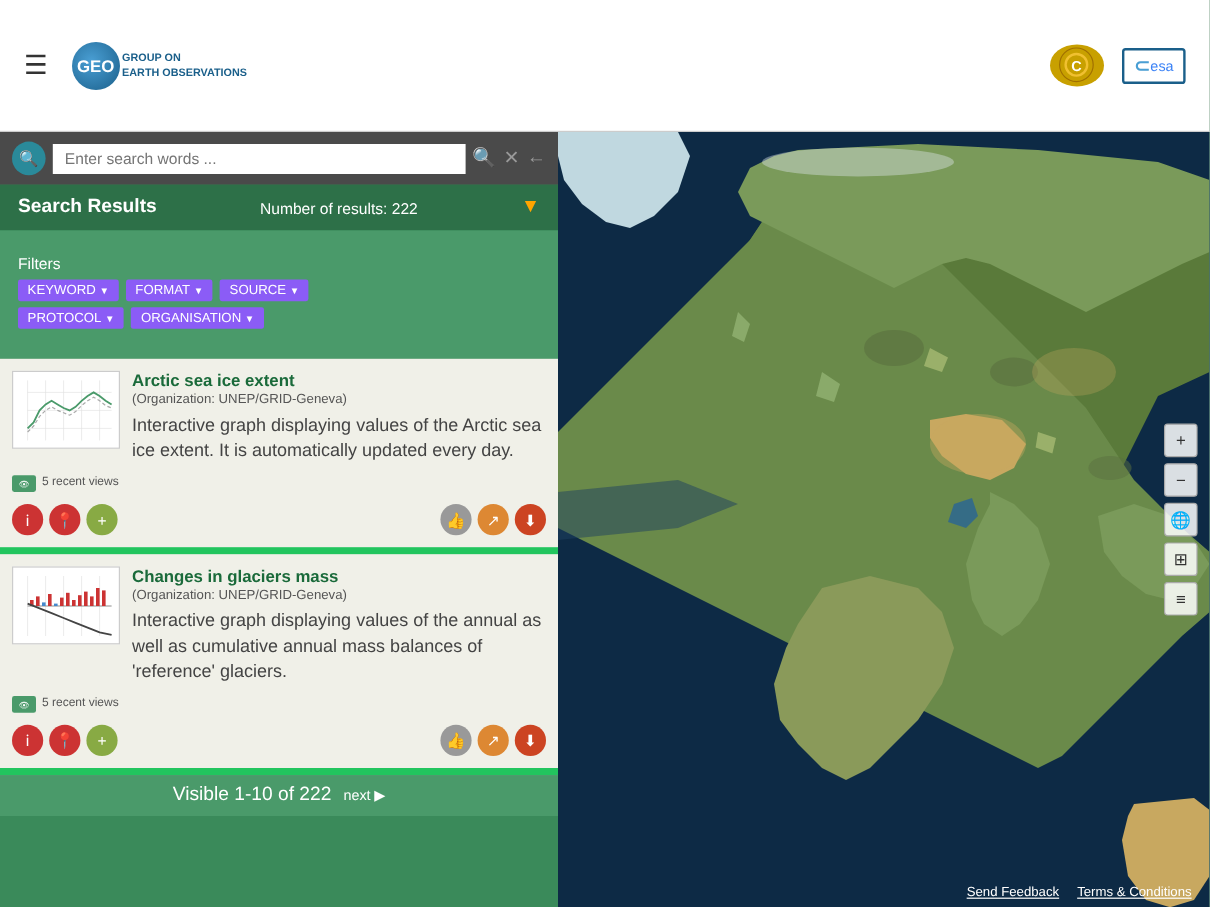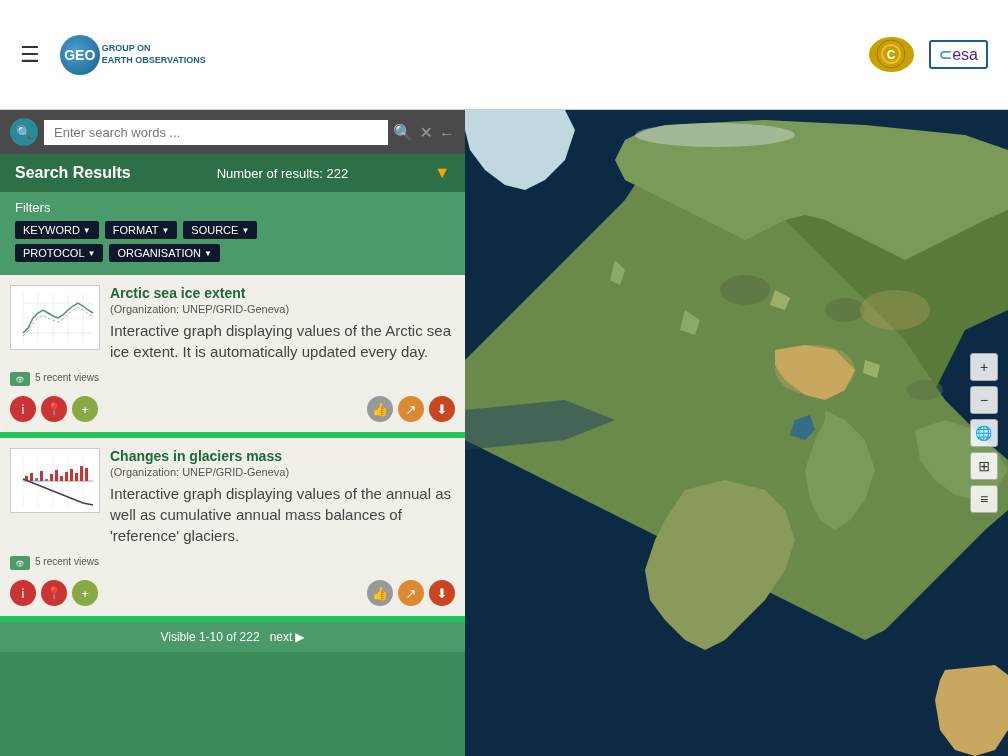--- a/index.html
+++ b/index.html
@@ -59,21 +59,21 @@
       display: flex; align-items: center; justify-content: center;
       color: white; font-weight: bold; font-size: 11px;
     }
     .esa-logo {
       display: flex; align-items: center;
       border: 2px solid #1a5f8a;
       padding: 3px 8px;
       border-radius: 3px;
     }
     .esa-logo-c { color: #4a9fd4; font-weight: bold; font-size: 16px; }
-    .esa-logo-text { font-size: 16px; color: #4c1d95; }
+    .esa-logo-text { font-size: 12px; color: #3b82f6; }
 
     
     .main-content {
       display: flex;
       height: calc(756px - 110px);
       background: #2a6e3f;
     }
 
     
     .left-panel {
@@ -136,34 +136,34 @@
       font-size: 13px;
     }
     .dropdown-arrow {
       color: #ffa500;
       font-size: 16px;
     }
 
     
     .filters-section {
       background: #4a9a6a;
-      padding: 8px 15px;
+      padding: 20px 15px;
     }
     .filters-title {
       color: white;
       font-size: 13px;
       margin-bottom: 6px;
     }
     .filter-row {
       display: flex;
       gap: 6px;
       margin-bottom: 5px;
     }
     .filter-btn {
-      background: #0f172a;
+      background: #8b5cf6;
       color: white;
       border: none;
       padding: 3px 8px;
       font-size: 11px;
       cursor: pointer;
       display: flex;
       align-items: center;
       gap: 3px;
       border-radius: 2px;
     }
@@ -260,21 +260,21 @@
 
     
     .pagination {
       background: #4a9a6a;
       padding: 8px 15px;
       display: flex;
       align-items: center;
       justify-content: center;
       gap: 10px;
     }
-    .pagination-text { color: white; font-size: 12px; }
+    .pagination-text { color: white; font-size: 16px; }
     .pagination-next {
       color: white;
       font-size: 12px;
       cursor: pointer;
       display: flex; align-items: center; gap: 3px;
     }
 
     
     .map-area {
       flex: 1;
@@ -582,16 +582,20 @@
       </svg>
 
       <div class="map-controls">
         <button class="map-btn">+</button>
         <button class="map-btn">−</button>
         <button class="map-btn">🌐</button>
         <button class="map-btn">⊞</button>
         <button class="map-btn">≡</button>
       </div>
 
+      <div class="map-footer">
+        <span class="map-footer-link">Send Feedback</span>
+        <span class="map-footer-link">Terms &amp; Conditions</span>
+      </div>
     </div>
   </div>
 
 </div>
 
 </body></html>

